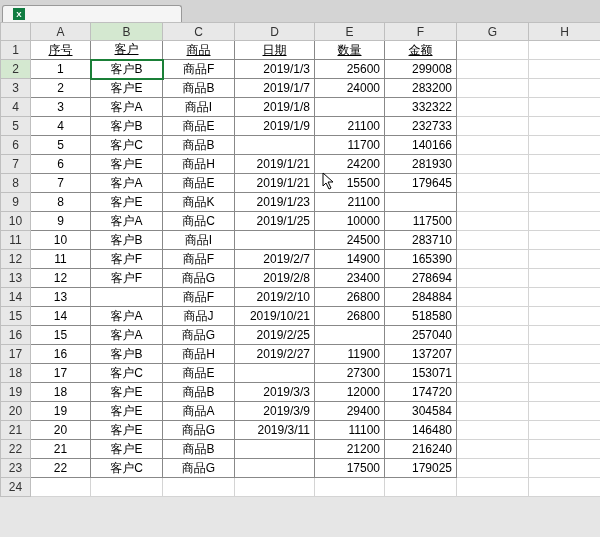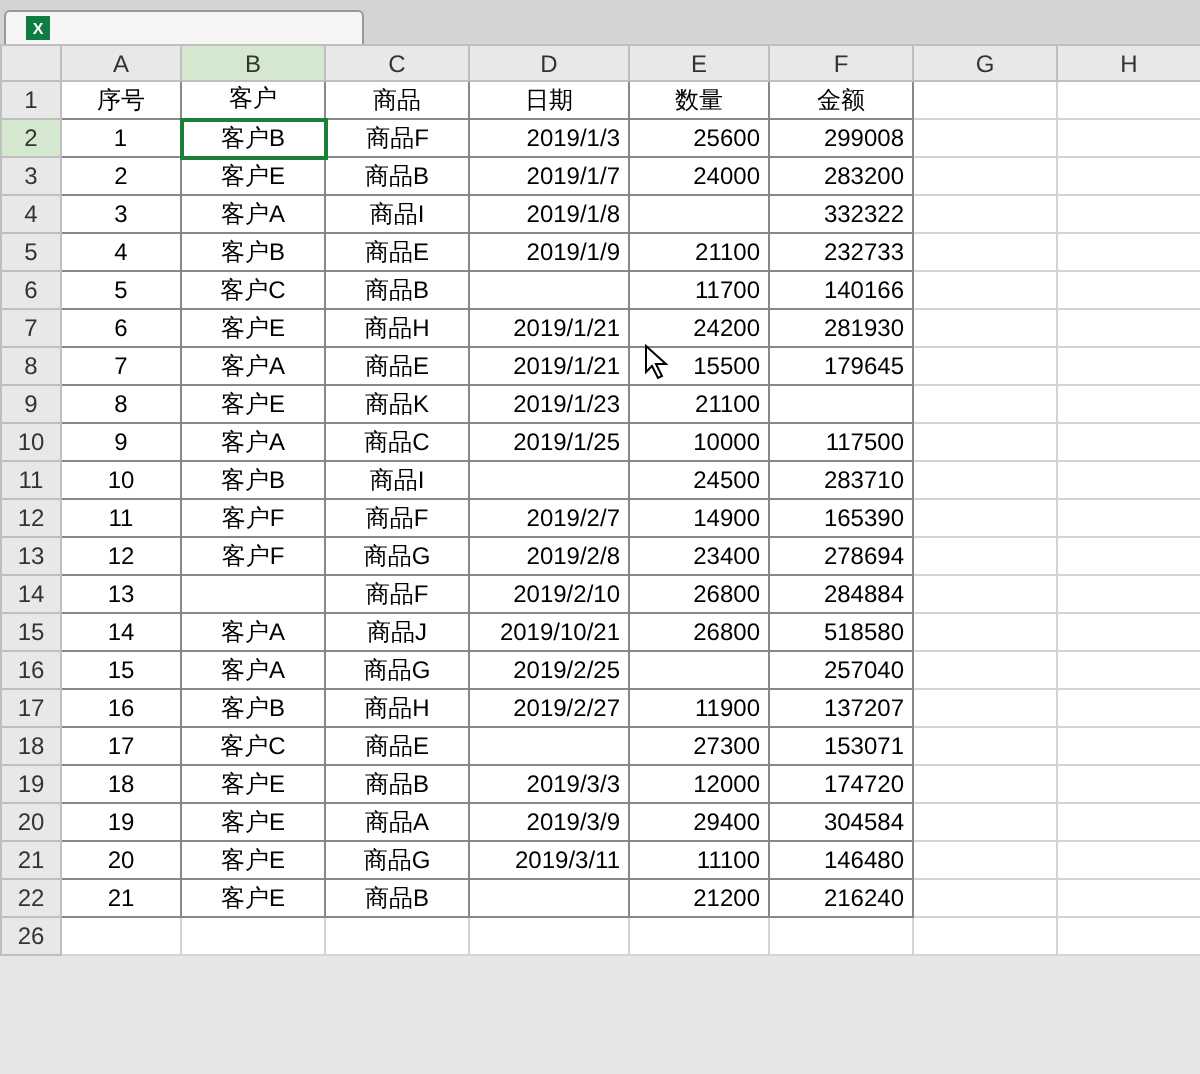--- a/index.html
+++ b/index.html
@@ -88,20 +88,21 @@
       white-space: nowrap;
       overflow: hidden;
     }
     td.data-cell {
       border: 1px solid #888;
     }
     td.header-cell {
       border: 1px solid #888;
       text-align: center;
       background: white;
+      text-decoration: underline;
     }
     td.center { text-align: center; }
     td.right { text-align: right; }
     td.selected {
       border: 2px solid #1a7f37;
       position: relative;
     }
     .col-A { width: 60px; }
     .col-B { width: 72px; }
     .col-C { width: 72px; }
@@ -380,21 +381,32 @@
           <td class="data-cell center">21</td>
           <td class="data-cell center">客户E</td>
           <td class="data-cell center">商品B</td>
           <td class="data-cell right"></td>
           <td class="data-cell right">21200</td>
           <td class="data-cell right">216240</td>
           <td></td>
           <td></td>
         </tr>
         <tr>
-          <th class="row-header">26</th>
+          <th class="row-header">23</th>
+          <td class="data-cell center">22</td>
+          <td class="data-cell center">客户C</td>
+          <td class="data-cell center">商品G</td>
+          <td class="data-cell right"></td>
+          <td class="data-cell right">17500</td>
+          <td class="data-cell right">179025</td>
+          <td></td>
+          <td></td>
+        </tr>
+        <tr>
+          <th class="row-header">24</th>
           <td></td>
           <td></td>
           <td></td>
           <td></td>
           <td></td>
           <td></td>
           <td></td>
           <td></td>
         </tr>
       </tbody>

